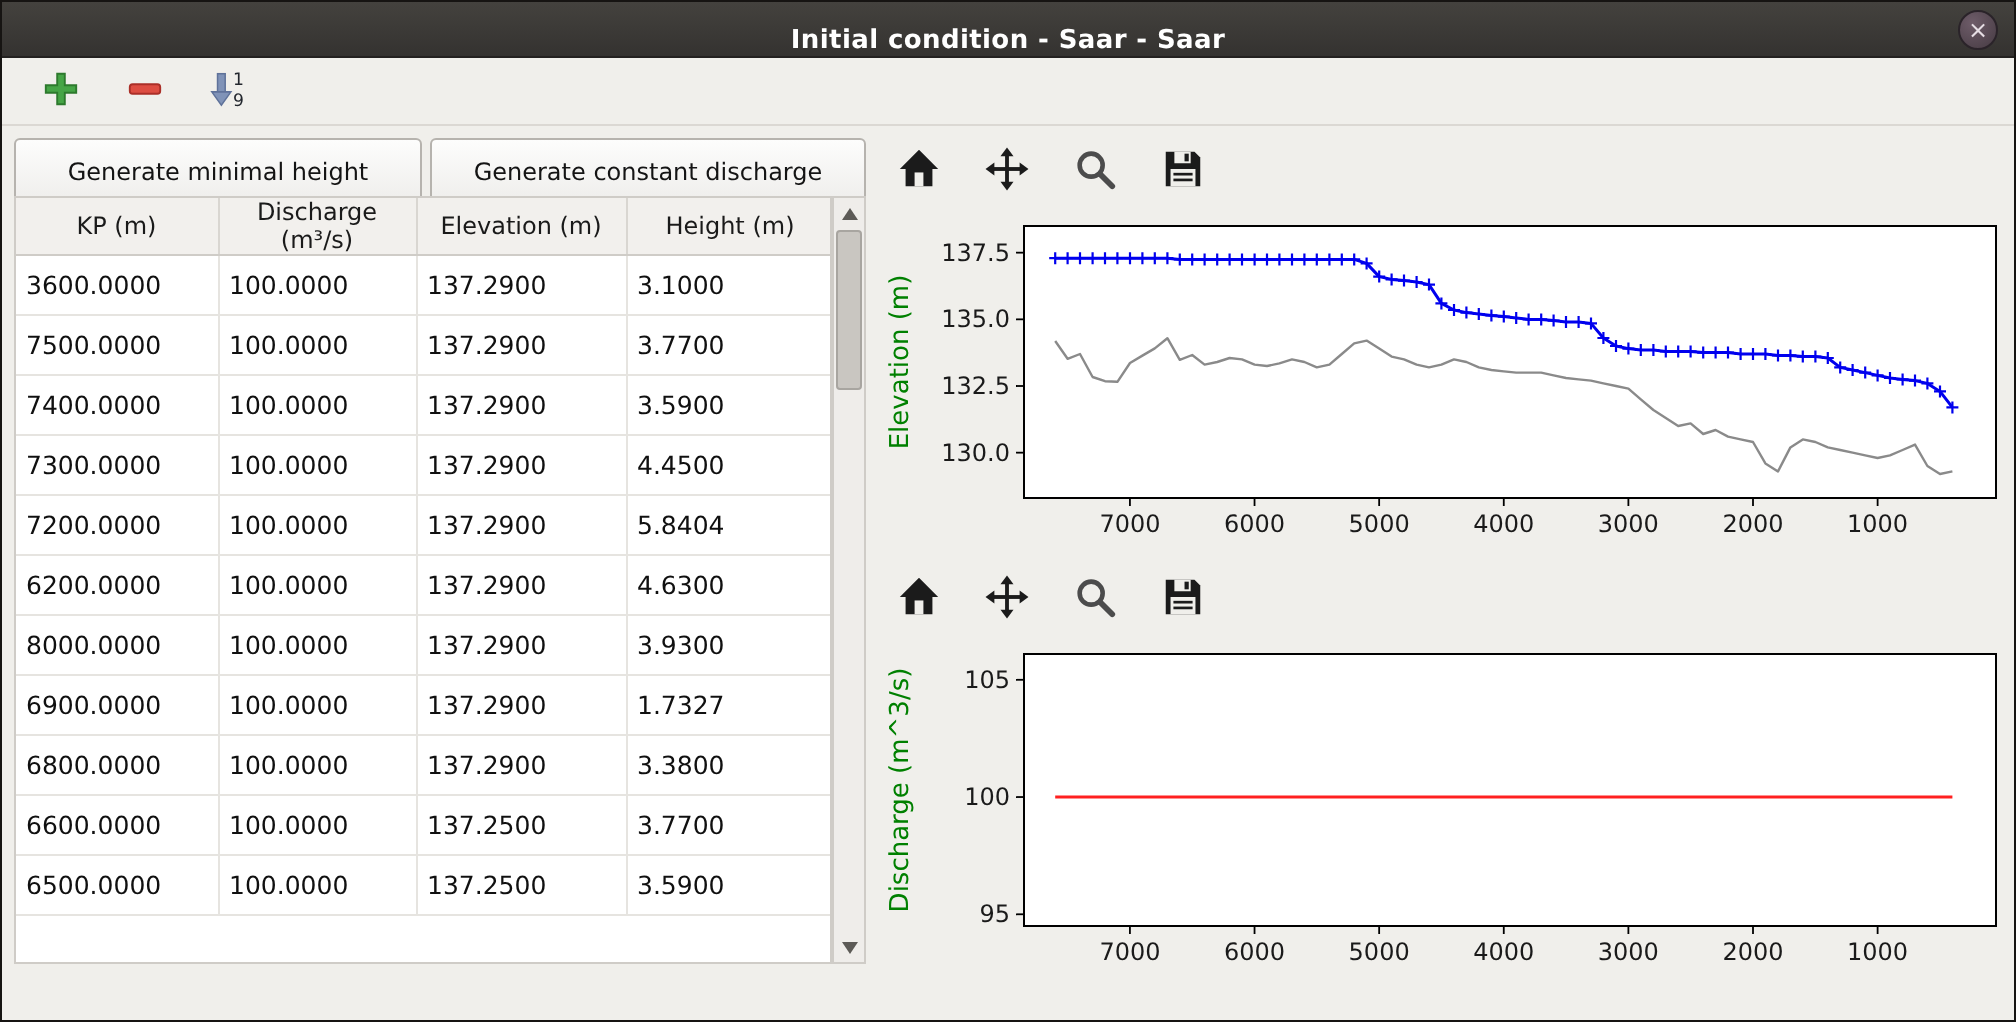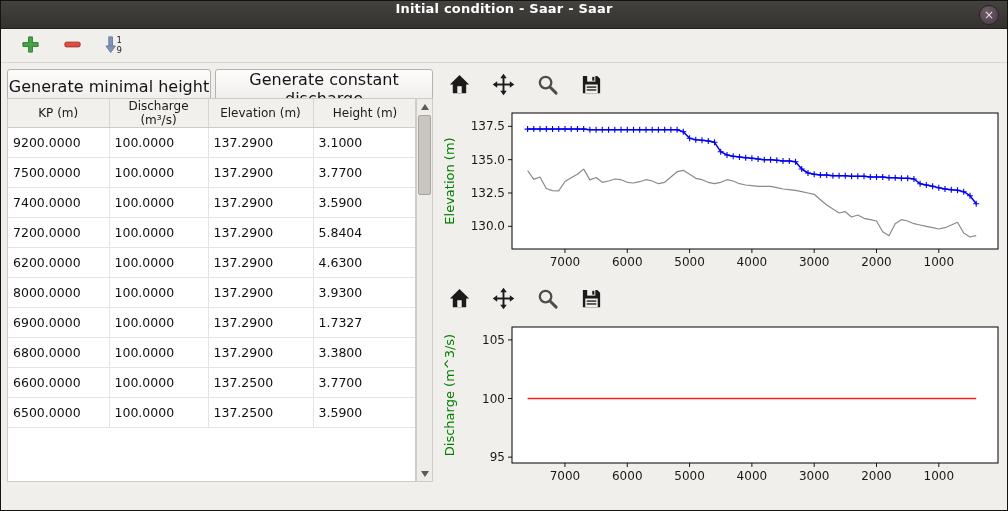--- a/index.html
+++ b/index.html
@@ -2,35 +2,35 @@
 <html><head>
 <meta charset="utf-8">
 <style>
   *{margin:0;padding:0;box-sizing:border-box}
   html,body{width:1008px;height:511px;font-family:"DejaVu Sans",sans-serif;background:#f0efeb}
   .window{position:relative;width:1008px;height:511px;background:#f0efeb;border:1px solid #161412;overflow:hidden}
 
   
   .titlebar{position:absolute;left:0;top:0;right:0;height:28px;
     background:linear-gradient(#44423e,#343230);border-bottom:1px solid #232120;
-    display:flex;align-items:flex-start;justify-content:center}
+    display:flex;align-items:flex-end;justify-content:center}
   .title{color:#ffffff;font-size:13px;font-weight:bold;letter-spacing:.2px}
   .close-btn{position:absolute;right:8px;top:4px;width:20px;height:20px;border-radius:50%;
     background:radial-gradient(circle at 35% 30%,#6e5c69,#463b43);border:1px solid #2a2329;
     color:#e6dee4;font-size:12px;line-height:18px;text-align:center;cursor:pointer}
 
   
   .main-toolbar{position:absolute;left:0;top:29px;right:0;height:33px;
     display:flex;align-items:center;gap:16px;padding-left:16px;border-bottom:1px solid #dbd8d3}
   .tool-btn{width:26px;height:26px;display:flex;align-items:center;justify-content:center;
     border-radius:3px;cursor:pointer}
 
   
   .gen-buttons{position:absolute;left:6px;top:68px;width:426px;display:flex;gap:4px}
-  .gen-btn{height:34px;font-family:"DejaVu Sans",sans-serif;font-size:16px;color:#141414;
+  .gen-btn{height:34px;font-family:"DejaVu Sans",sans-serif;font-size:12px;color:#141414;
     background:linear-gradient(#fdfdfc,#eeedeb);border:1px solid #b6b3ae;border-radius:3px;cursor:pointer}
   .gen-btn.b1{width:204px}
   .gen-btn.b2{width:218px}
 
   
   .table-wrap{position:absolute;left:6px;top:97px;width:409px;height:384px;background:#fff;
     border:1px solid #cfccc7;overflow:hidden}
   table{border-collapse:collapse;width:100%;table-layout:fixed;font-size:12px}
   th{height:22px;background:#f2f0ed;border-right:1px solid #d9d6d1;border-bottom:1px solid #cfccc7;
     font-weight:normal;color:#1a1a1a}
@@ -116,36 +116,42 @@
       <thead>
           <tr>
             <th>KP (m)</th>
             <th>Discharge (m³/s)</th>
             <th>Elevation (m)</th>
             <th>Height (m)</th>
           </tr>
         </thead>
       <tbody>
           <tr>
-            <td>9200.0000</td>
+            <td>3600.0000</td>
             <td>100.0000</td>
             <td>137.2900</td>
             <td>3.1000</td>
           </tr>
           <tr>
             <td>7500.0000</td>
             <td>100.0000</td>
             <td>137.2900</td>
             <td>3.7700</td>
           </tr>
           <tr>
             <td>7400.0000</td>
             <td>100.0000</td>
             <td>137.2900</td>
             <td>3.5900</td>
+          </tr>
+          <tr>
+            <td>7300.0000</td>
+            <td>100.0000</td>
+            <td>137.2900</td>
+            <td>4.4500</td>
           </tr>
           <tr>
             <td>7200.0000</td>
             <td>100.0000</td>
             <td>137.2900</td>
             <td>5.8404</td>
           </tr>
           <tr>
             <td>6200.0000</td>
             <td>100.0000</td>

